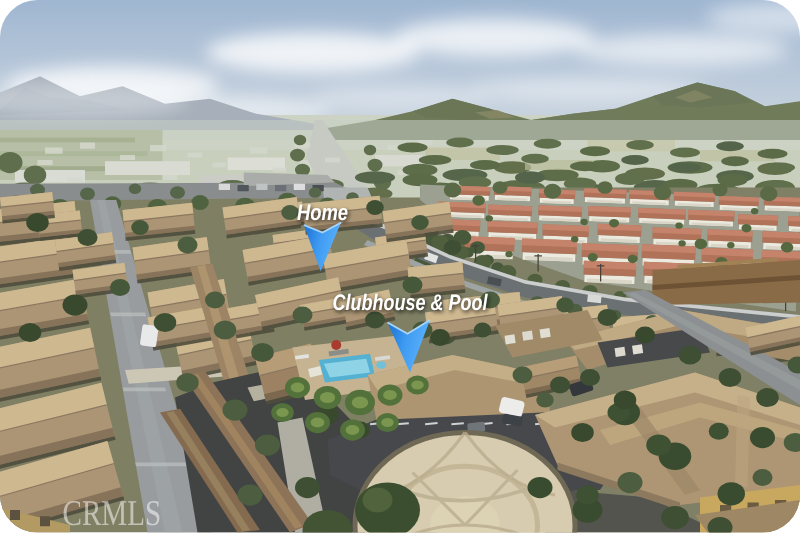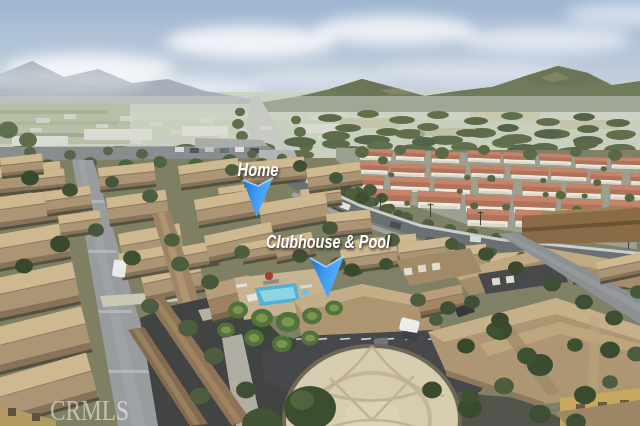--- a/index.html
+++ b/index.html
@@ -1,16 +1,16 @@
 <!DOCTYPE html>
 <html><head>
 <meta charset="utf-8">
 <style>
   html,body{margin:0;padding:0;}
-  #scene{width:640px;height:426px;position:relative;overflow:hidden;}
+  #scene{width:640px;height:426px;position:relative;overflow:hidden;border-radius:30px;}
   svg{display:block;font-family:"Liberation Sans",sans-serif;}
 </style>
 </head>
 <body>
 <div id="scene">
 <svg width="640" height="426" viewBox="0 0 640 426">
 <defs>
   <linearGradient id="sky" x1="0" y1="0" x2="0" y2="1">
     <stop offset="0" stop-color="#9fb6d1"></stop>
     <stop offset="0.55" stop-color="#bac9da"></stop>

